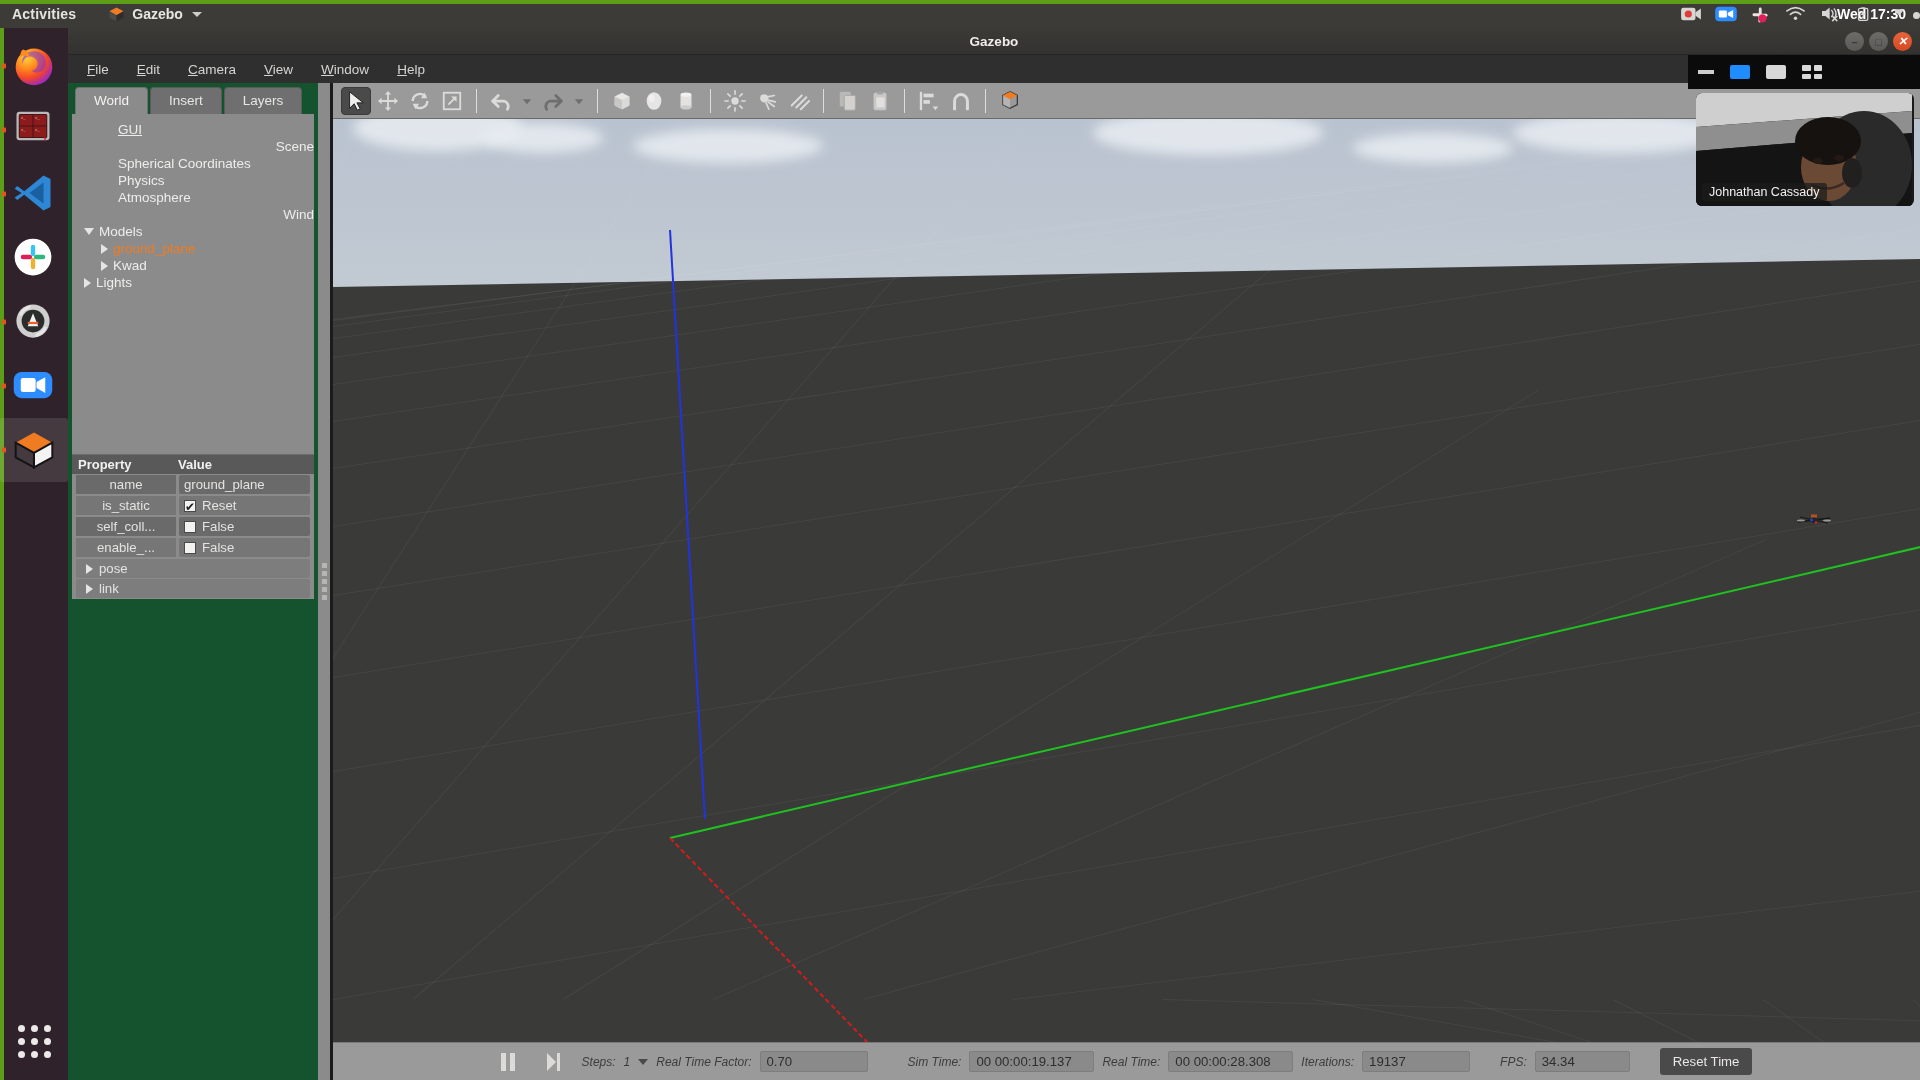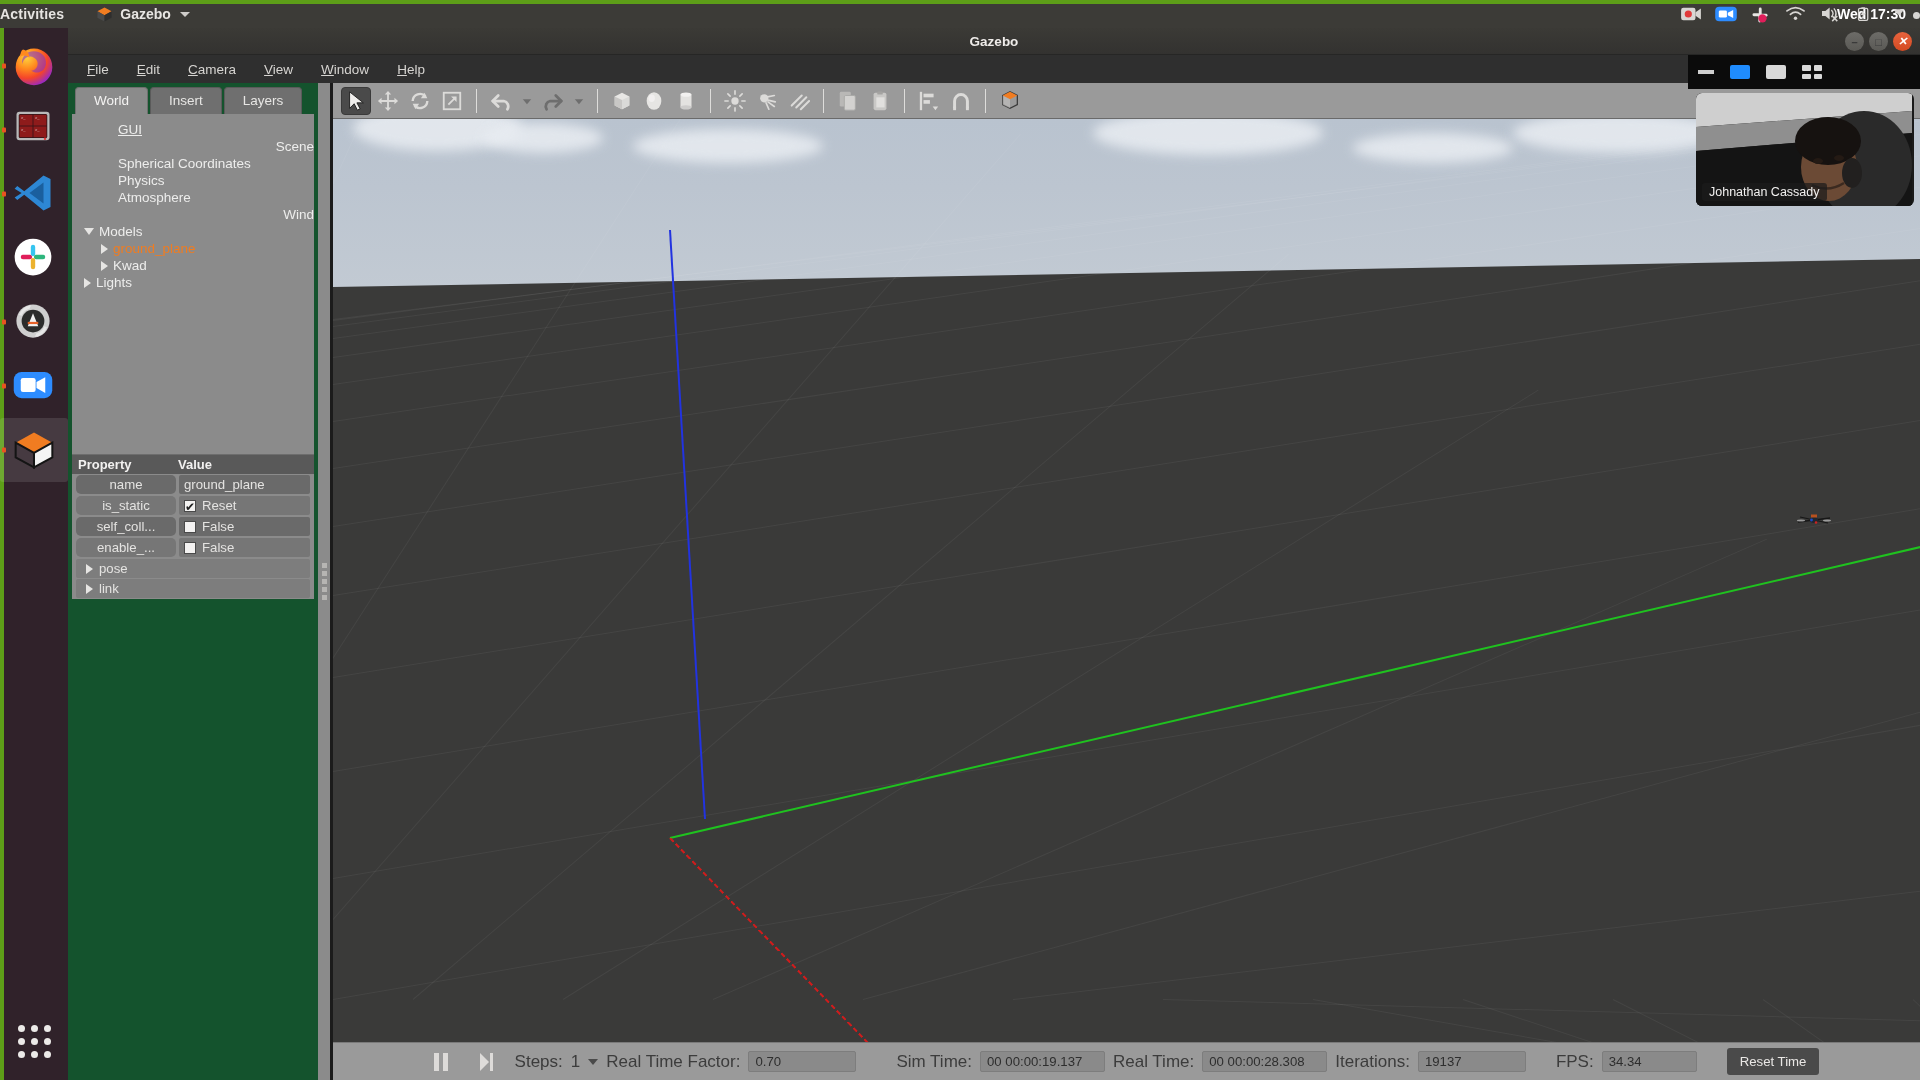--- a/index.html
+++ b/index.html
@@ -15,21 +15,21 @@
   
   .topbar {
     position: absolute; top: 0; left: 0; width: 1920px; height: 28px;
     background: #3c3b37; display: flex; align-items: center;
     color: #e8e6e3; font-size: 14px; z-index: 60;
   }
   .topbar:before {
     content: ""; position: absolute; top: 0; left: 0; right: 0; height: 4px;
     background: #5d9e18;
   }
-  .tb-activities { font-weight: bold; letter-spacing: .2px; color: #e6e4e1; }
+  .tb-activities { margin-left: 12px; font-weight: bold; letter-spacing: .2px; color: #e6e4e1; }
   .tb-app { display: flex; align-items: center; gap: 7px; margin-left: 32px; font-weight: bold; }
   .gz-cube { width: 17px; height: 17px; position: relative; display: inline-block; }
   .tb-caret { width: 0; height: 0; border-left: 5px solid transparent; border-right: 5px solid transparent;
               border-top: 5px solid #cfcdca; margin-left: 2px; }
   .tb-clock { position: absolute; left: 10px; right: 0; text-align: right; font-weight: bold;
               color: #ffffff; pointer-events: none; }
   .tb-clock .dot { display:inline-block; width:7px; height:7px; border-radius:50%;
                    background:#d8d6d3; margin-left:7px; vertical-align: middle; }
   .tb-tray { position: absolute; right: 10px; display: flex; align-items: center; gap: 15px; }
   .tray-ic { width: 20px; height: 18px; position: relative; display: block; }
@@ -95,21 +95,21 @@
   .arrow.none { width: 12px; }
   .tree-row.sel { color: #f07c21; }
 
   .proptable { background: #8b8b8b; border-top: 1px solid #6d6d6d; }
   .pt-head { display: flex; background: #595959; color: #f2f1f0; font-size: 13px; font-weight: bold;
              height: 19px; align-items: center; }
   .pt-head .c1 { width: 100px; padding-left: 6px; }
   .pt-head .c2 { flex: 1; padding-left: 6px; }
   .pt-row { display: flex; height: 21px; align-items: center; font-size: 13.2px; color: #e4e3e1; }
   .pt-row .c1 { width: 100px; text-align: center; background: #6a6a6a; height: 19px; line-height: 19px;
-                margin: 1px 1px 1px 4px; border-radius: 5px; }
+                margin: 1px 1px 1px 4px; border-radius: 0; }
   .pt-row .c2 { flex: 1; background: #6a6a6a; height: 19px; line-height: 19px; margin: 1px 4px 1px 2px;
                 padding-left: 5px; display: flex; align-items: center; gap: 6px; border-radius: 2px; }
   .pt-row.alt .c1, .pt-row.alt .c2 { background: #767676; }
   .pt-row.plain { background: #7d7d7d; padding-left: 10px; display: flex; align-items: center; gap: 6px;
                   margin: 1px 4px; height: 19px; border-radius: 2px; }
   .chk { width: 12px; height: 12px; background: #f3f2f1; border: 1px solid #4a4a4a; display: inline-block;
          position: relative; flex: 0 0 auto; }
   .chk.on:after { content: "✔"; position: absolute; left: 0px; top: -3px; font-size: 12px; color: #1d1d1d; }
 
   
@@ -132,21 +132,21 @@
          background: linear-gradient(180deg, #b9c3cf 0%, #bcc5d0 40%, #c2cad3 100%); }
   .cloud { position: absolute; background: #e9edf2; border-radius: 50%; filter: blur(6px); opacity: .85; }
   .ground { position: absolute; left: 0; right: 0; bottom: 0; top: 140px; background: #3a3a39;
             clip-path: polygon(0 28px, 100% 0px, 100% 100%, 0 100%); }
   .gridline { position: absolute; background: rgba(255,255,255,0.055); transform-origin: left center; height: 1px; }
   .axis { position: absolute; transform-origin: left center; height: 2px; }
   .drone { position: absolute; }
 
   .statusbar { height: 38px; background: #9a9a9a; display: flex; align-items: center;
                gap: 8px; padding: 0 14px; border-top: 1px solid #7a7a7a; justify-content: center; }
-  .sb-lbl { font-size: 17px; color: #3c3c3c; }
+  .sb-lbl { font-size: 12px; color: #3c3c3c; font-style: italic; }
   .sb-field { background: #8a8a8a; border: 1px solid #7d7d7d; color: #2e2e2e; font-size: 13.2px;
               height: 21px; line-height: 20px; padding: 0 6px; border-radius: 2px; min-width: 60px; }
   .sb-btn { background: #4a4a4a; color: #e9e7e5; font-size: 13.2px; padding: 6px 13px; border-radius: 3px; }
   .icon-pause { display: flex; gap: 4px; }
   .icon-pause i { width: 5px; height: 18px; background: #dddbd9; display: block; }
   .icon-step { display: flex; align-items: center; gap: 1px; }
   .icon-step b { width: 0; height: 0; border-top: 9px solid transparent; border-bottom: 9px solid transparent;
                  border-left: 9px solid #dddbd9; display: block; }
   .icon-step i { width: 3px; height: 18px; background: #dddbd9; display: block; }
   .mini-caret { width: 0; height: 0; border-left: 5px solid transparent; border-right: 5px solid transparent;

